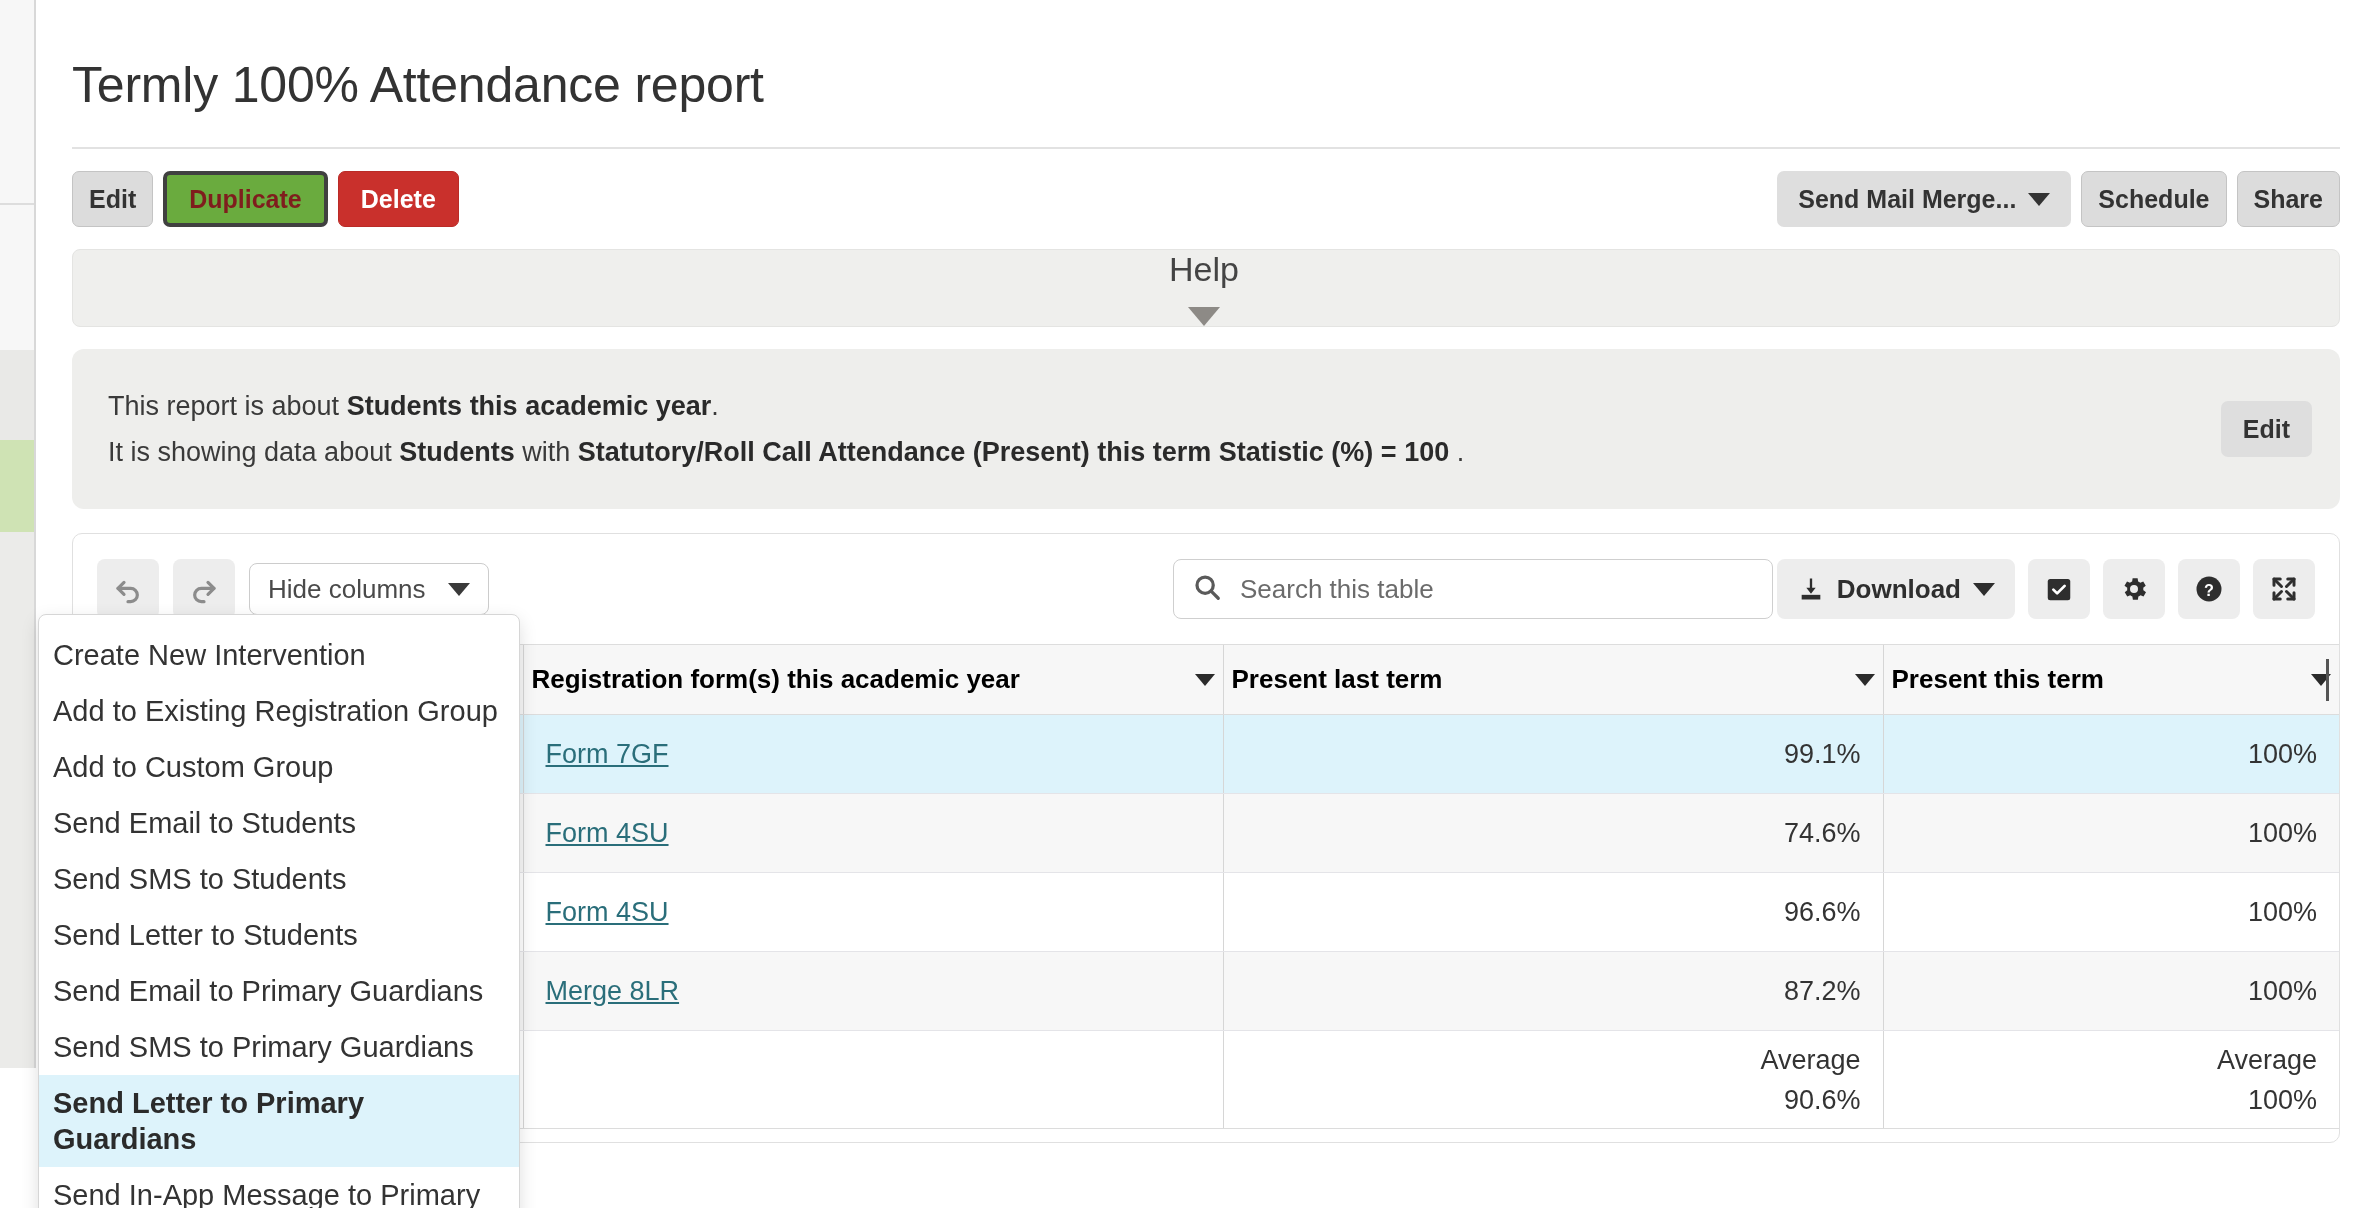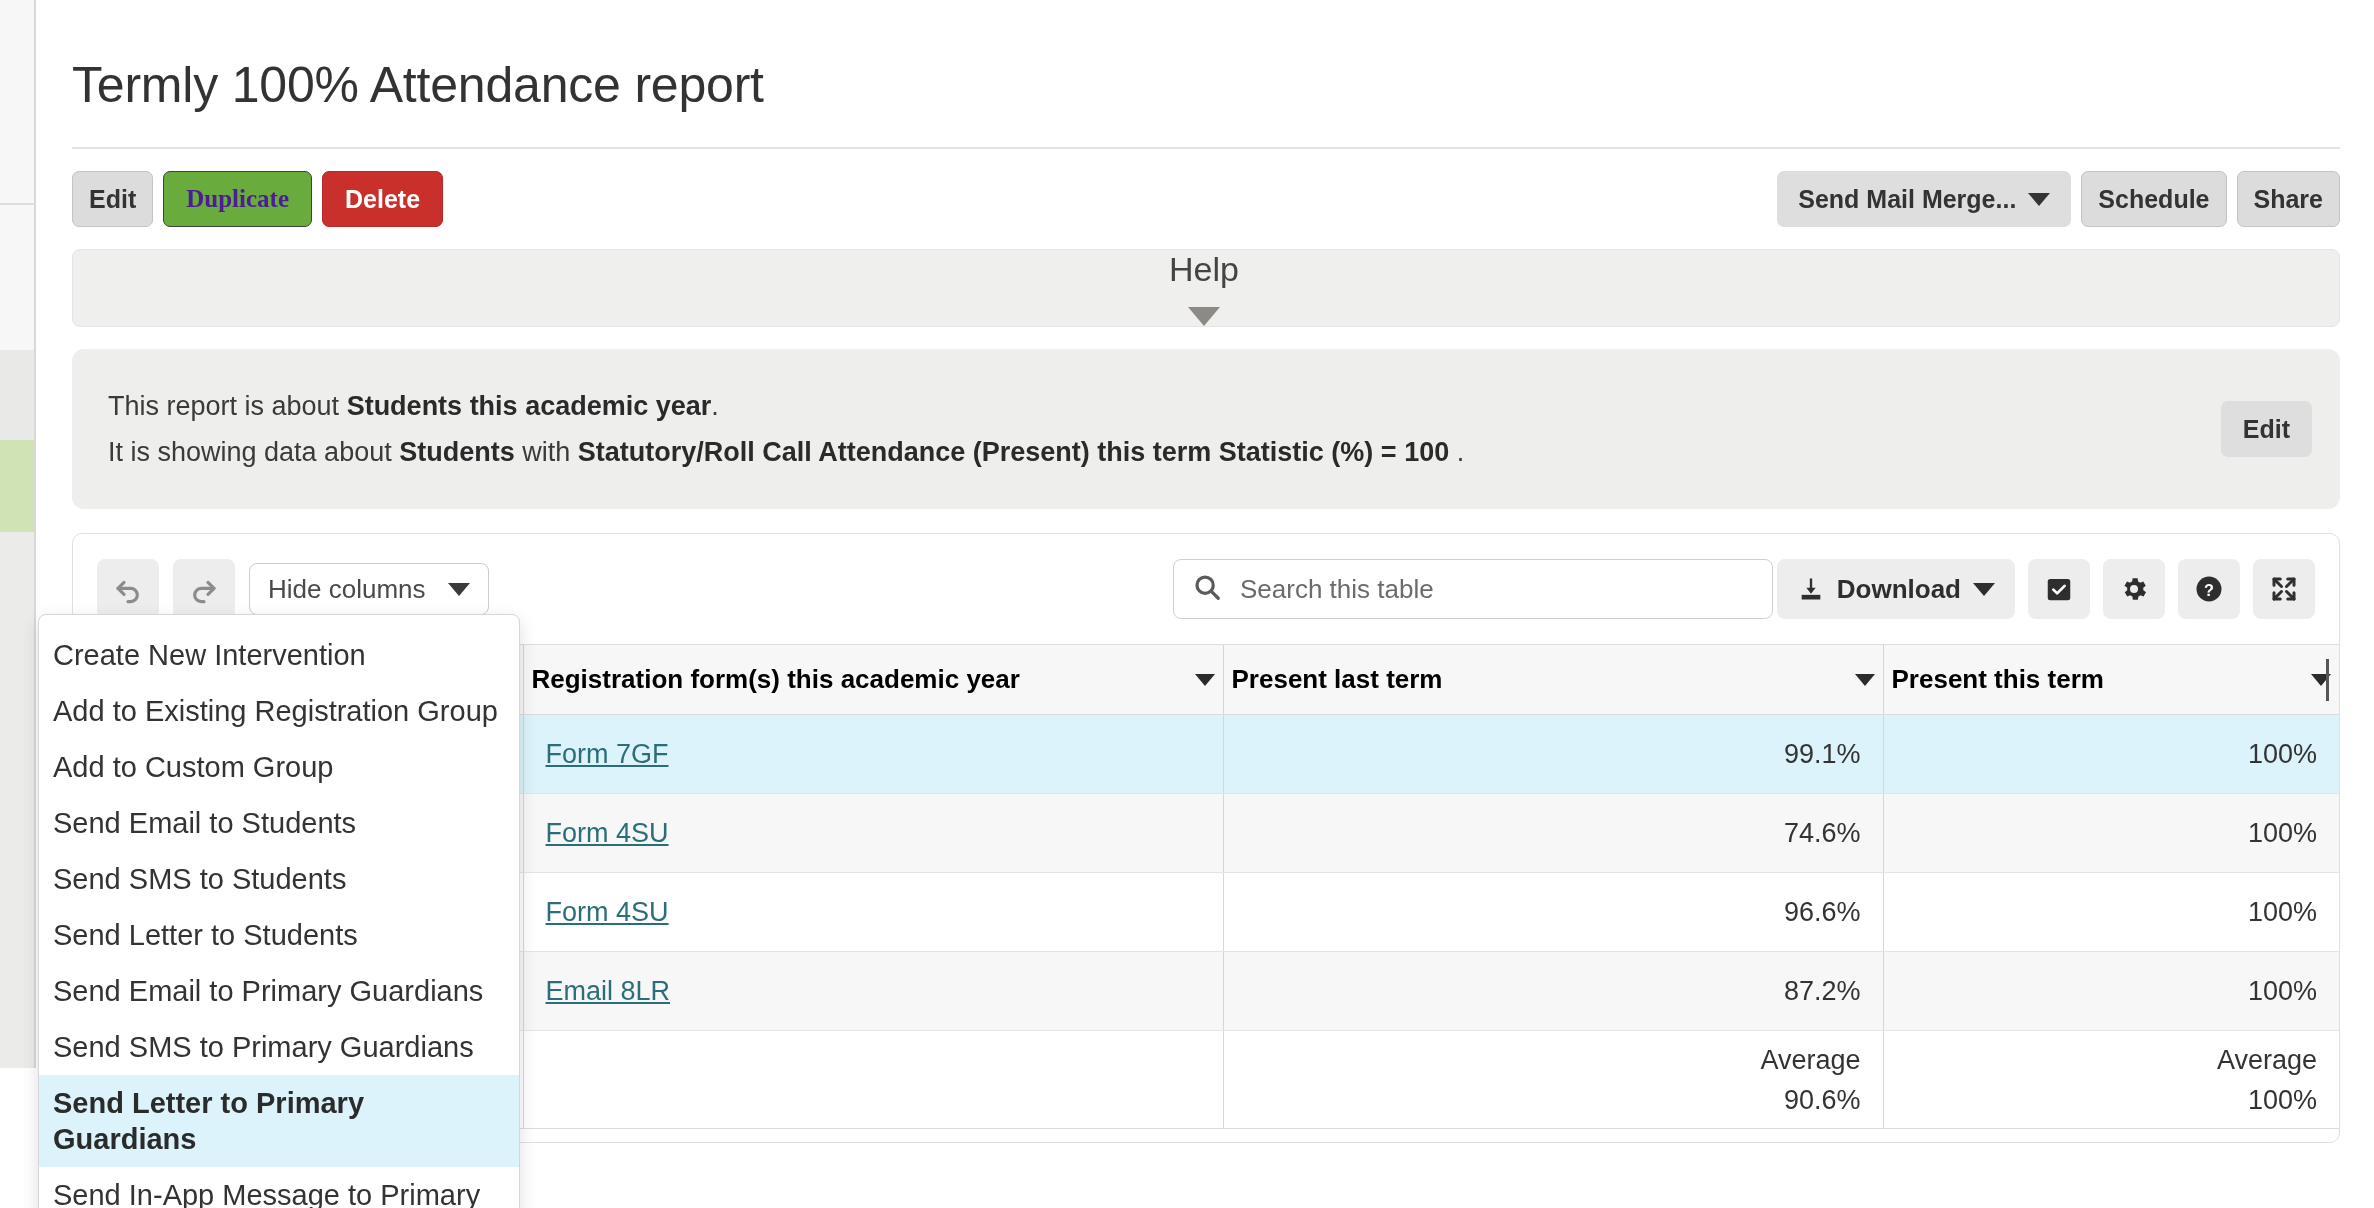--- a/index.html
+++ b/index.html
@@ -72,24 +72,23 @@
     padding: 0 16px;
   }
   .btn-grey-plain {
     background: #dedede;
     border: 1px solid transparent;
     color: #333333;
     padding: 0 20px;
   }
   .btn-green {
     background: #6aab3e;
-    border: 1px solid #404040;
-    color: #4c1d95;
+    border: 4px solid #404040;
+    color: #7f1d1d;
     padding: 0 22px;
-    font-family: Liberation Serif, serif;
   }
   .btn-red {
     background: #c9302c;
     border: 1px solid #ba2b27;
     color: #ffffff;
     padding: 0 22px;
   }
   #left-actions { position: absolute; left: 0; top: 0; display: flex; gap: 10px; }
   #right-actions { position: absolute; right: 0; top: 0; display: flex; gap: 10px; }
   .caret-down {
@@ -538,21 +537,21 @@
           <tr class="row-white">
             <td></td>
             <td></td>
             <td class="col-sep"><a class="form-link" href="#">Form 4SU</a></td>
             <td class="num col-sep">96.6%</td>
             <td class="num col-sep">100%</td>
           </tr>
           <tr class="row-alt">
             <td></td>
             <td></td>
-            <td class="col-sep"><a class="form-link" href="#">Email 8LR</a></td>
+            <td class="col-sep"><a class="form-link" href="#">Merge 8LR</a></td>
             <td class="num col-sep">87.2%</td>
             <td class="num col-sep">100%</td>
           </tr>
           <tr class="avg-row">
             <td></td>
             <td></td>
             <td class="col-sep"></td>
             <td class="col-sep">
               <span class="avg-label">Average</span>
               <span class="avg-value">90.6%</span>

